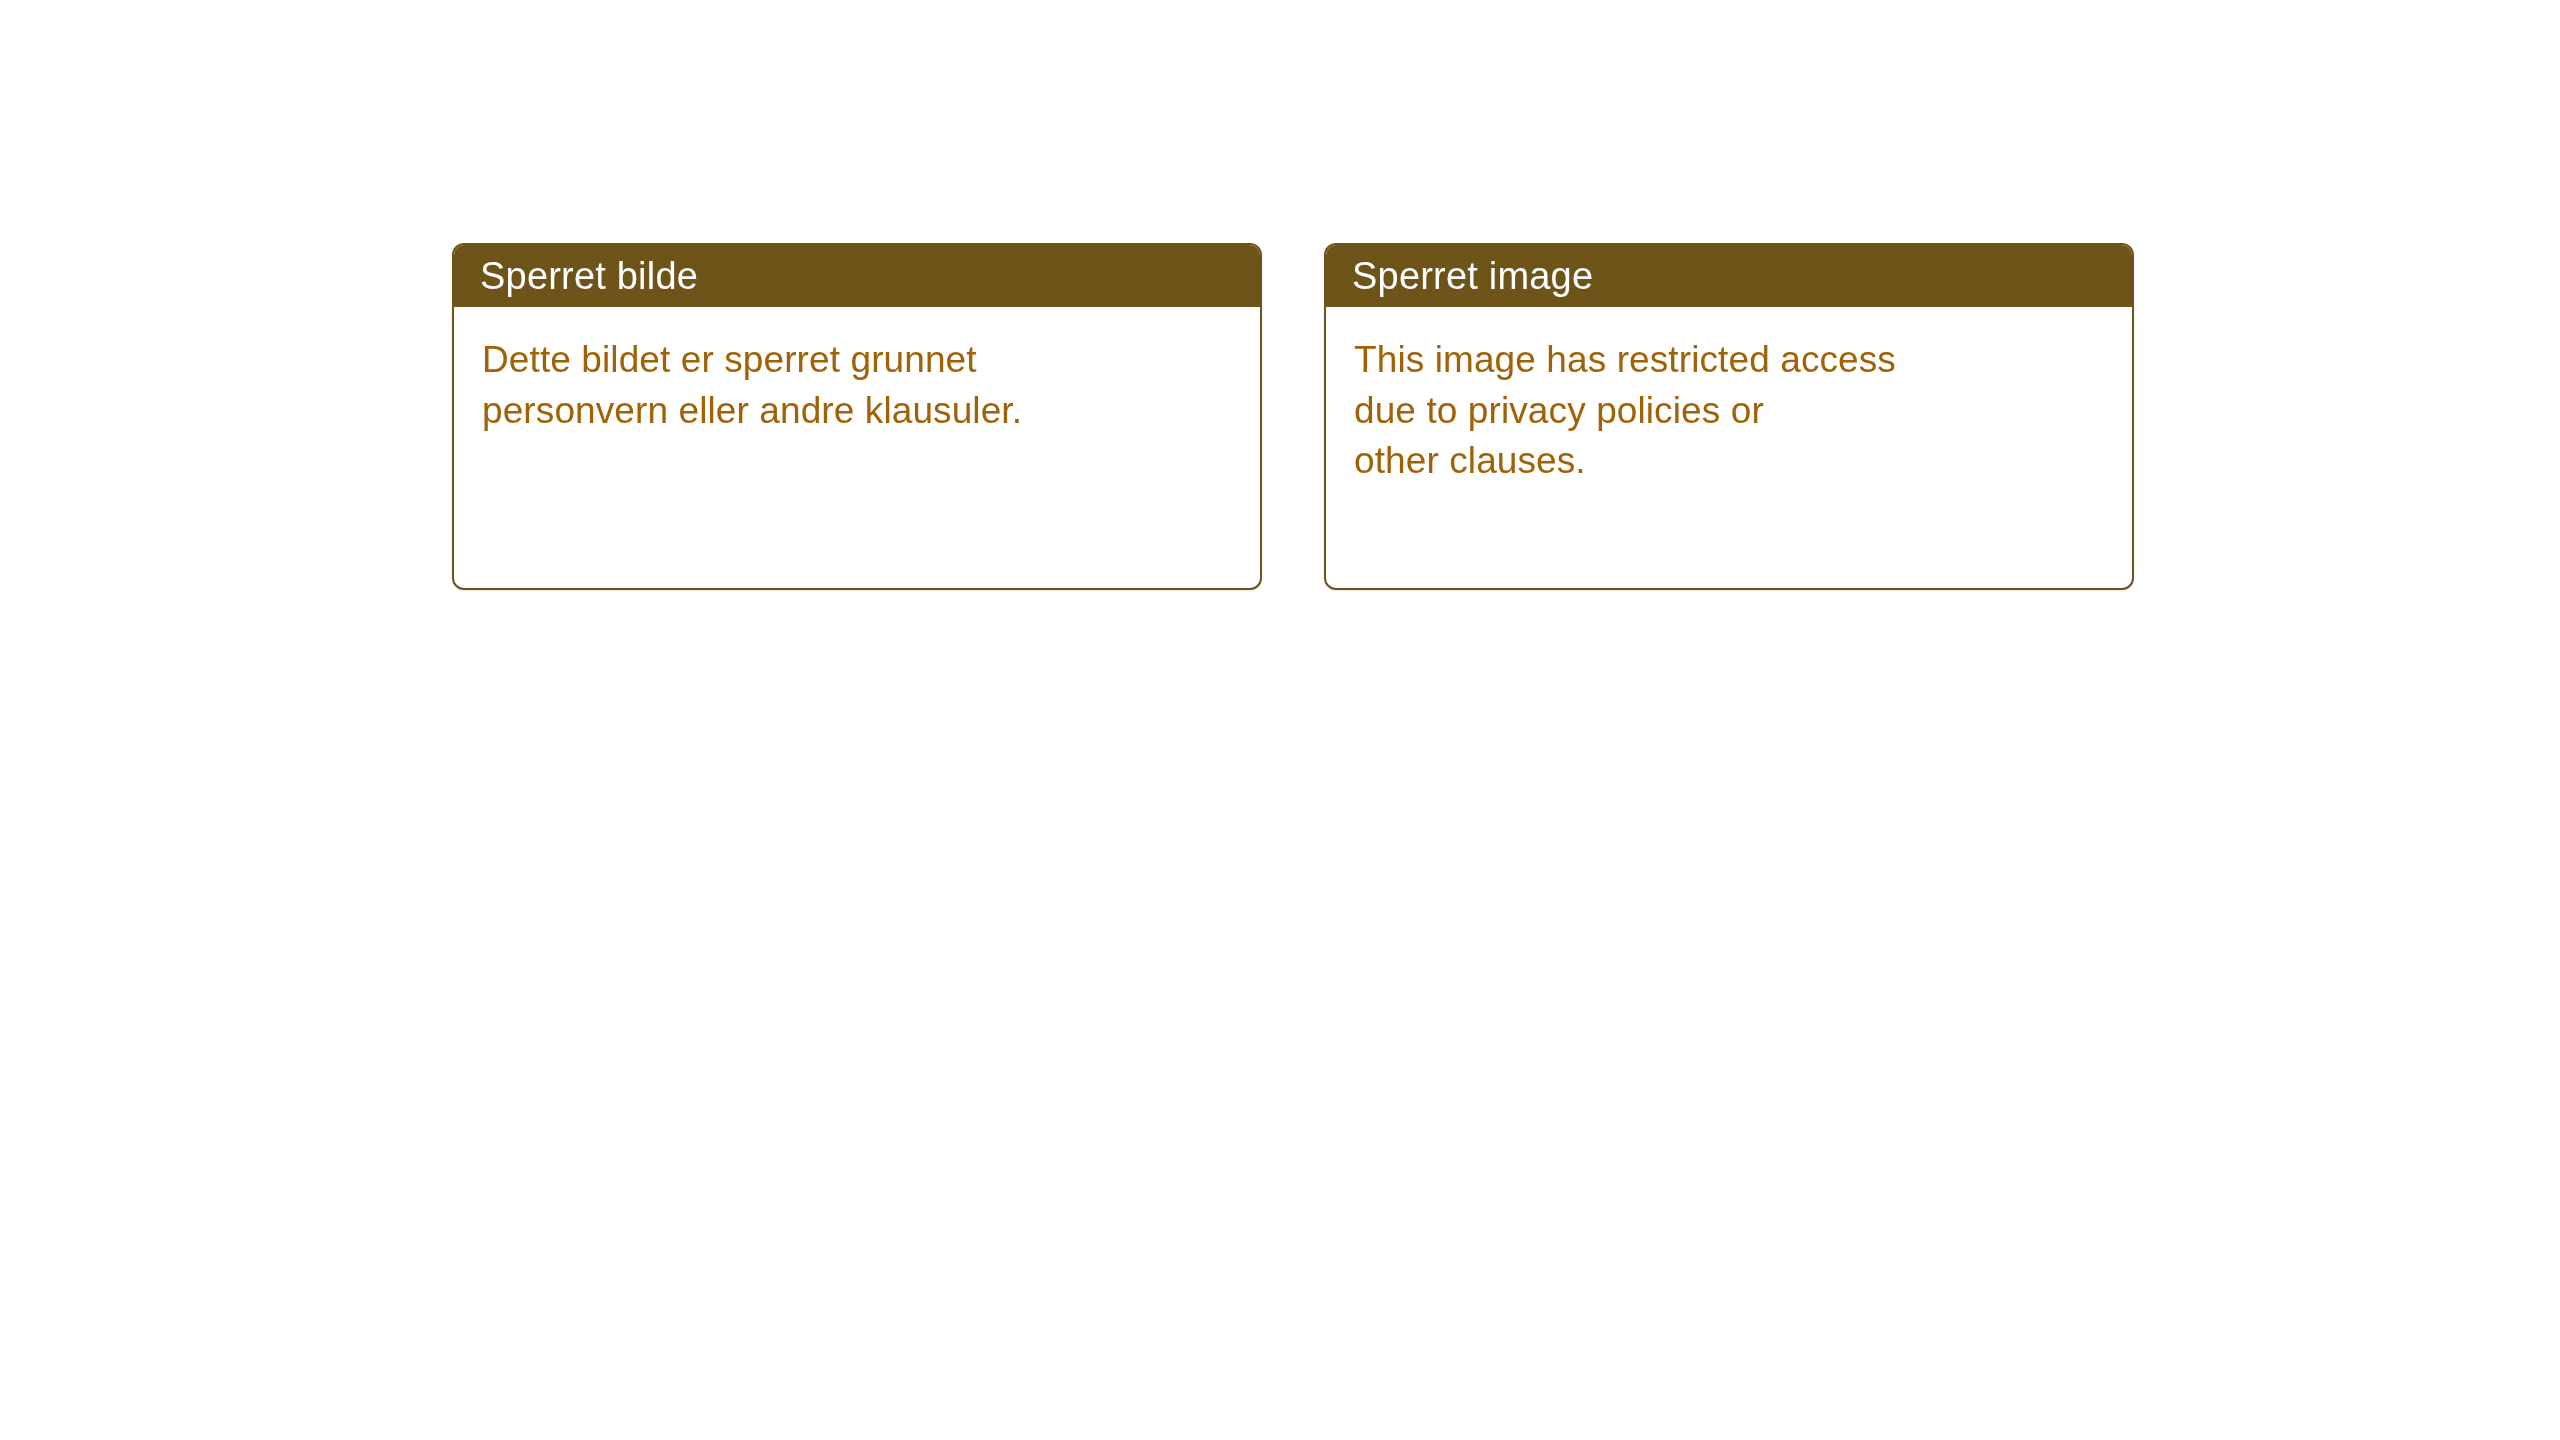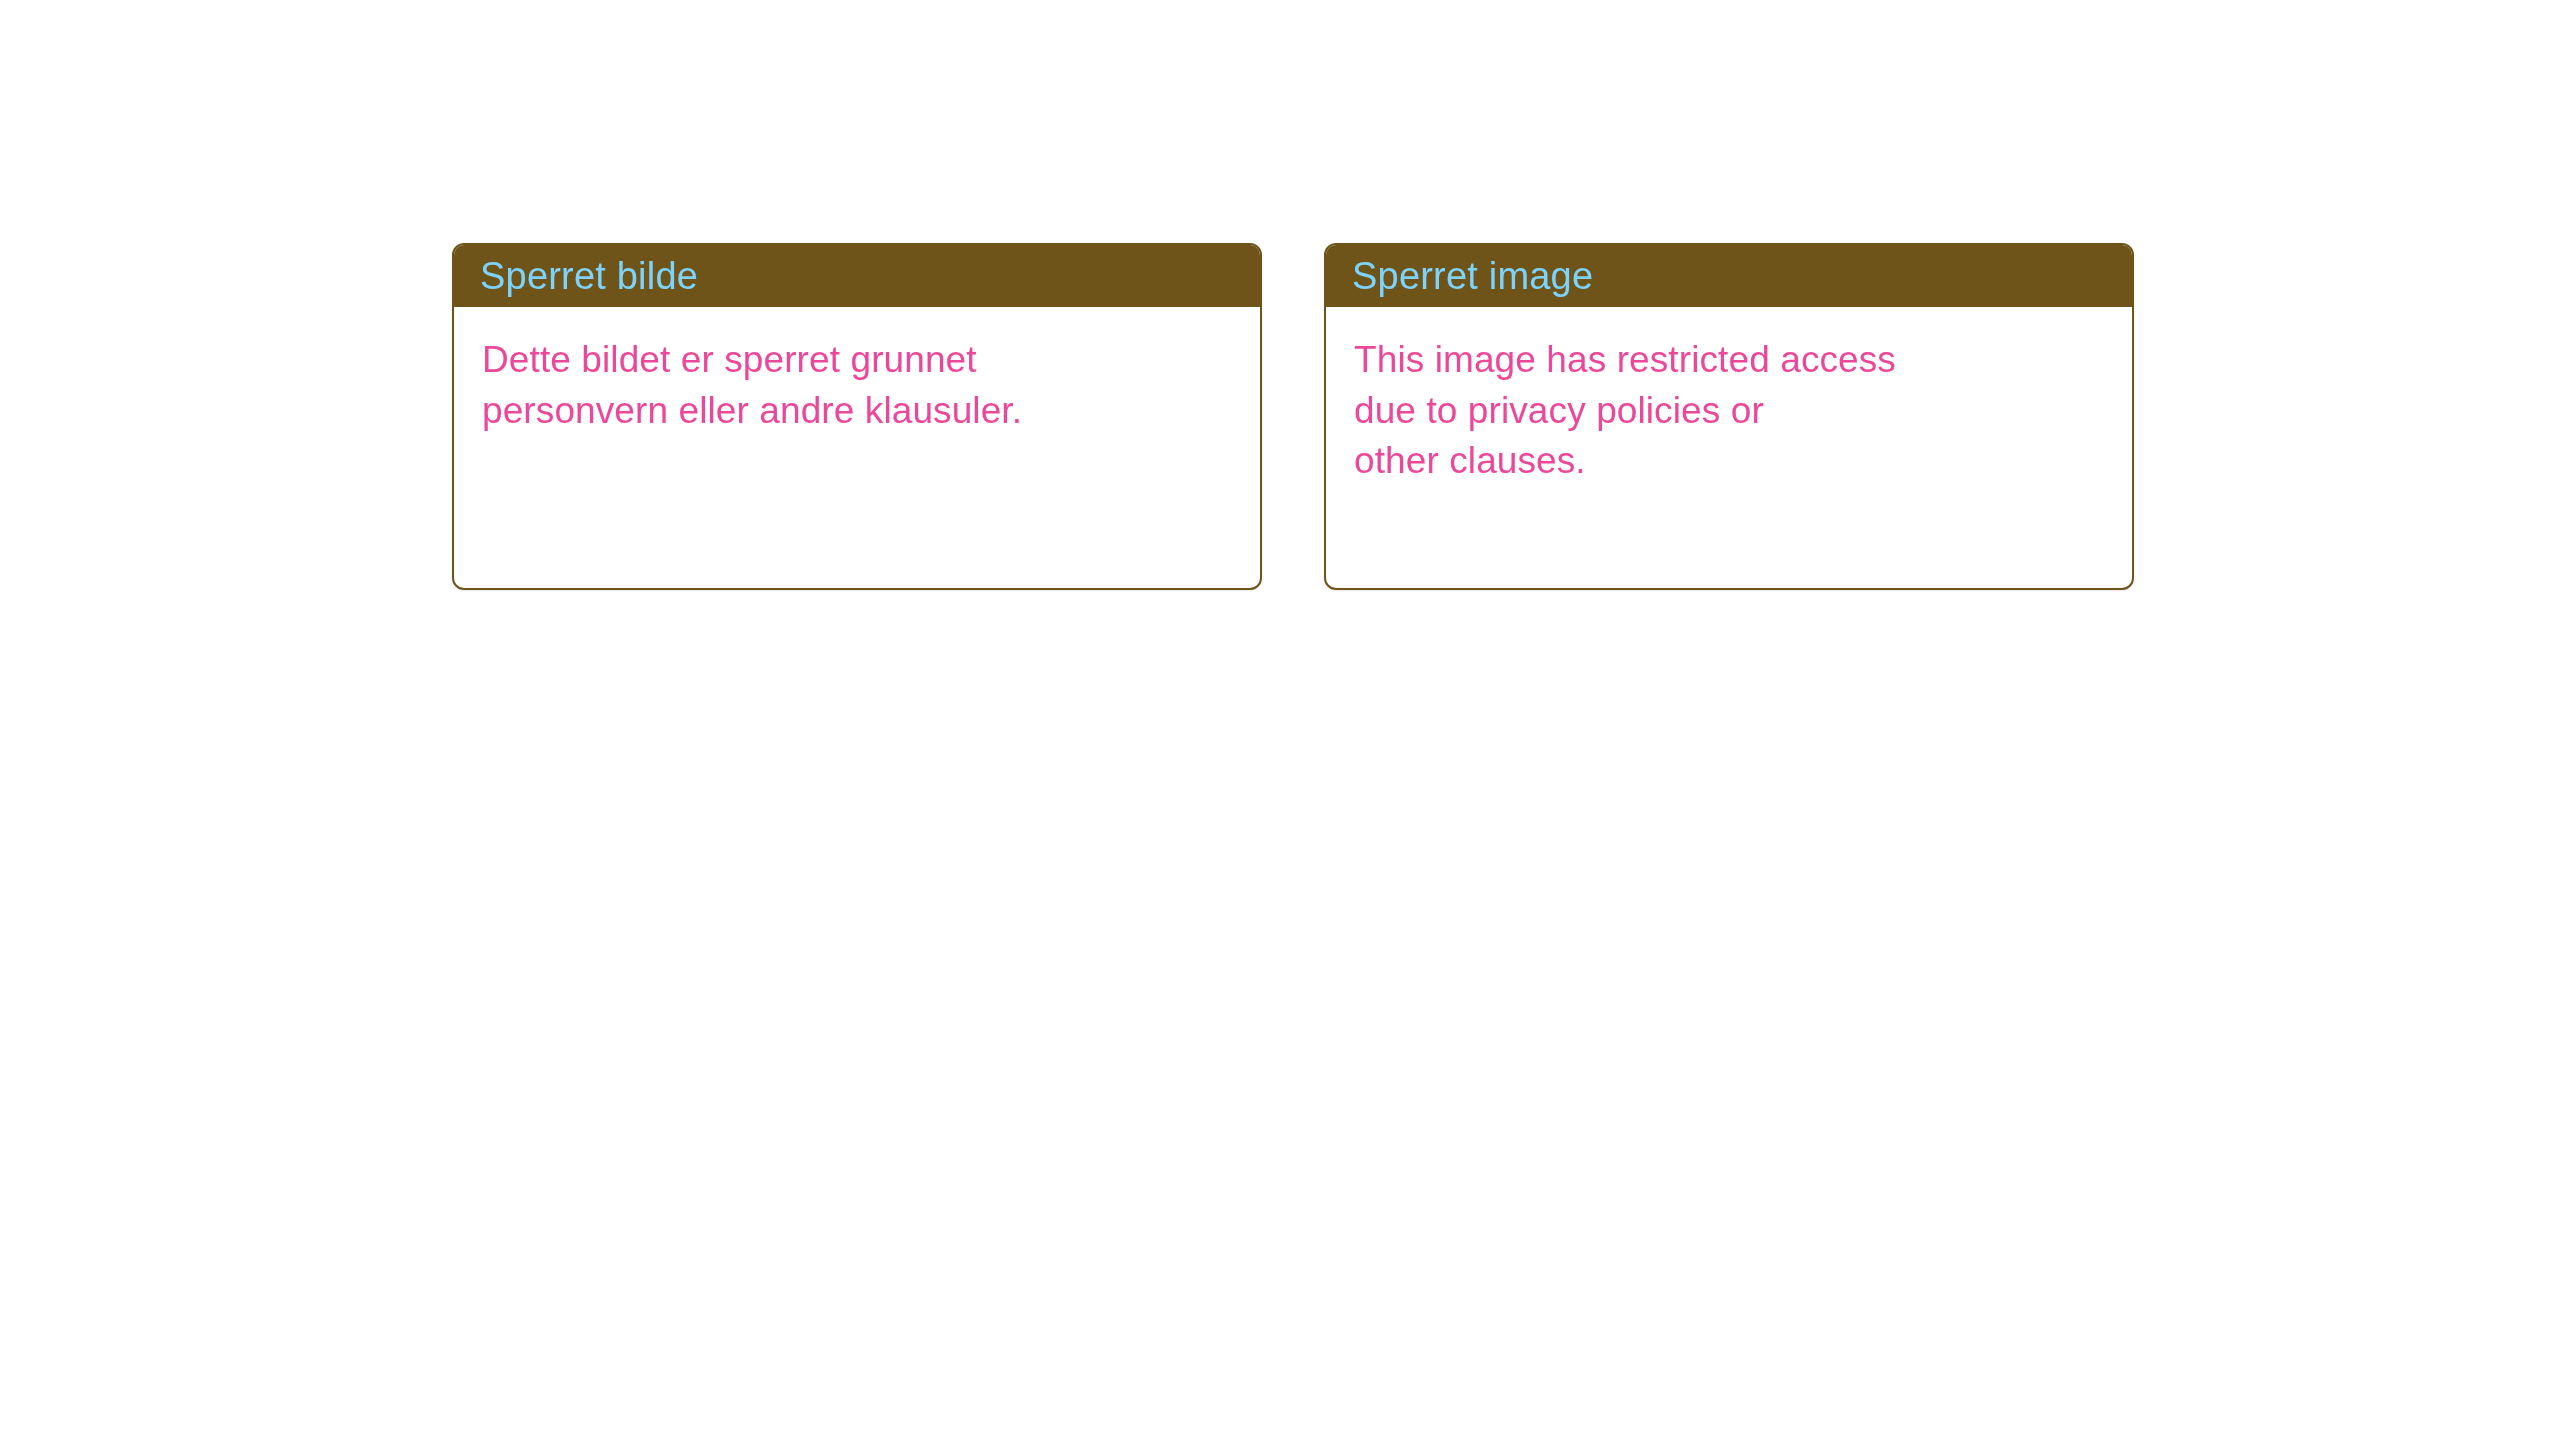--- a/index.html
+++ b/index.html
@@ -52,31 +52,31 @@
     display: flex;
     align-items: center;
     padding: 0 0 0 26px;
     box-sizing: border-box;
   }
   .card-header-title {
     font-size: 38px;
     line-height: 1;
     font-weight: 400;
     letter-spacing: 0.2px;
-    color: #7dd3fc;
+    color: #ffffff;
     white-space: nowrap;
   }
   .card-body {
     padding: 28px 30px 0 28px;
     box-sizing: border-box;
   }
   .card-text {
     font-size: 37px;
     line-height: 1.37;
-    color: #ec4899;
+    color: #a16207;
     font-weight: 400;
     white-space: pre-line;
     letter-spacing: 0.1px;
   }
 </style>
 </head>
 <body>
 
 <div class="page">
 

